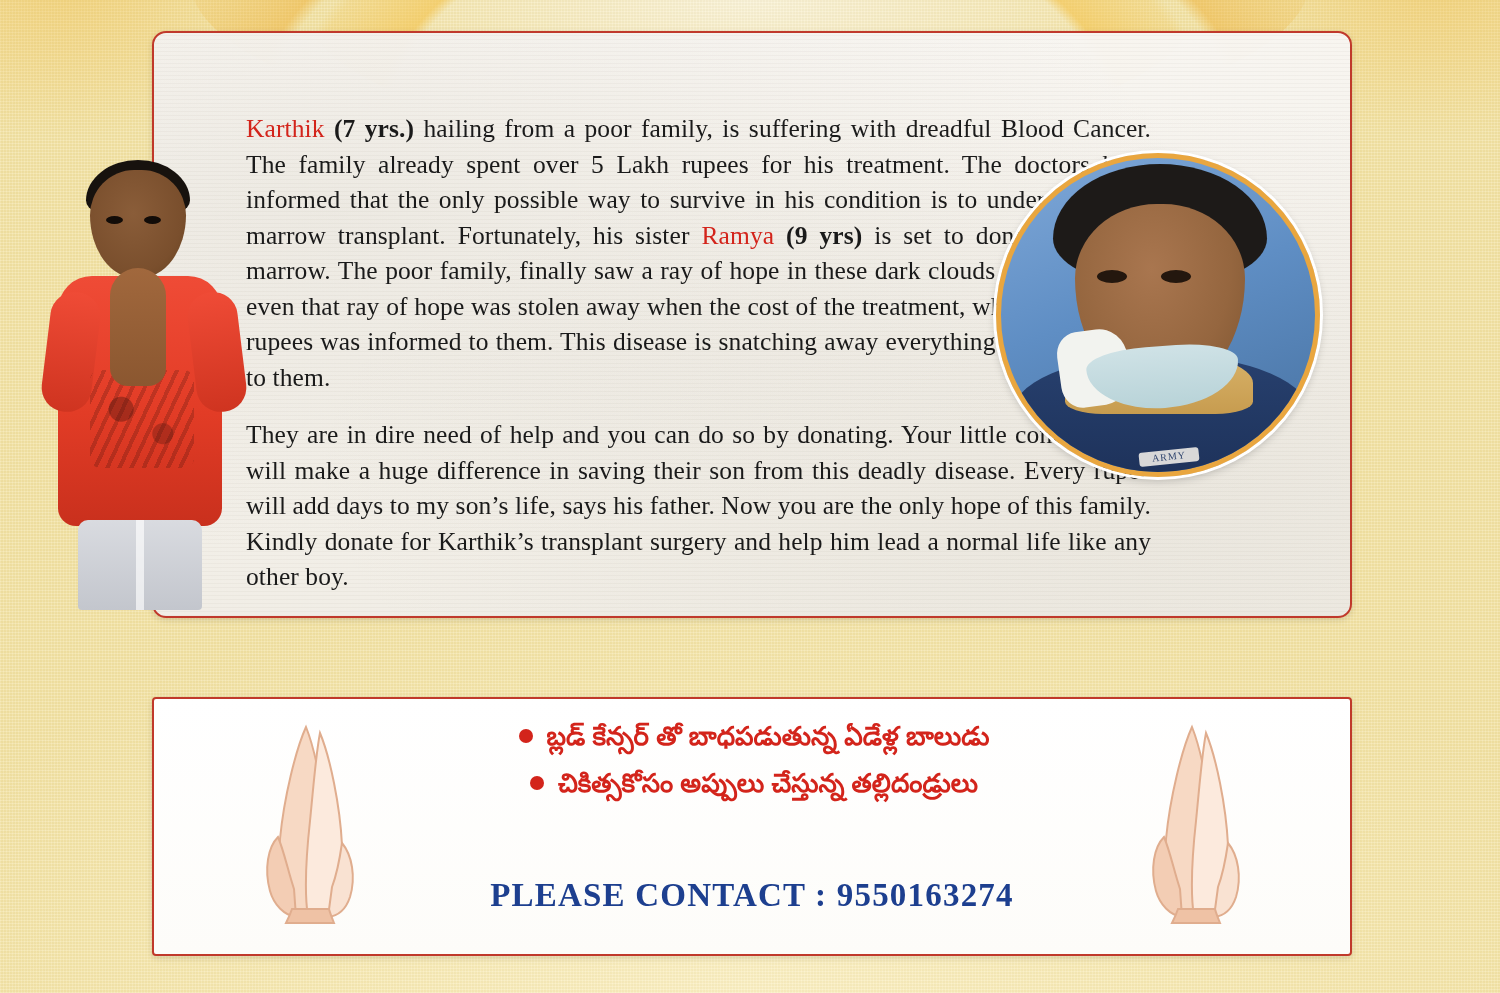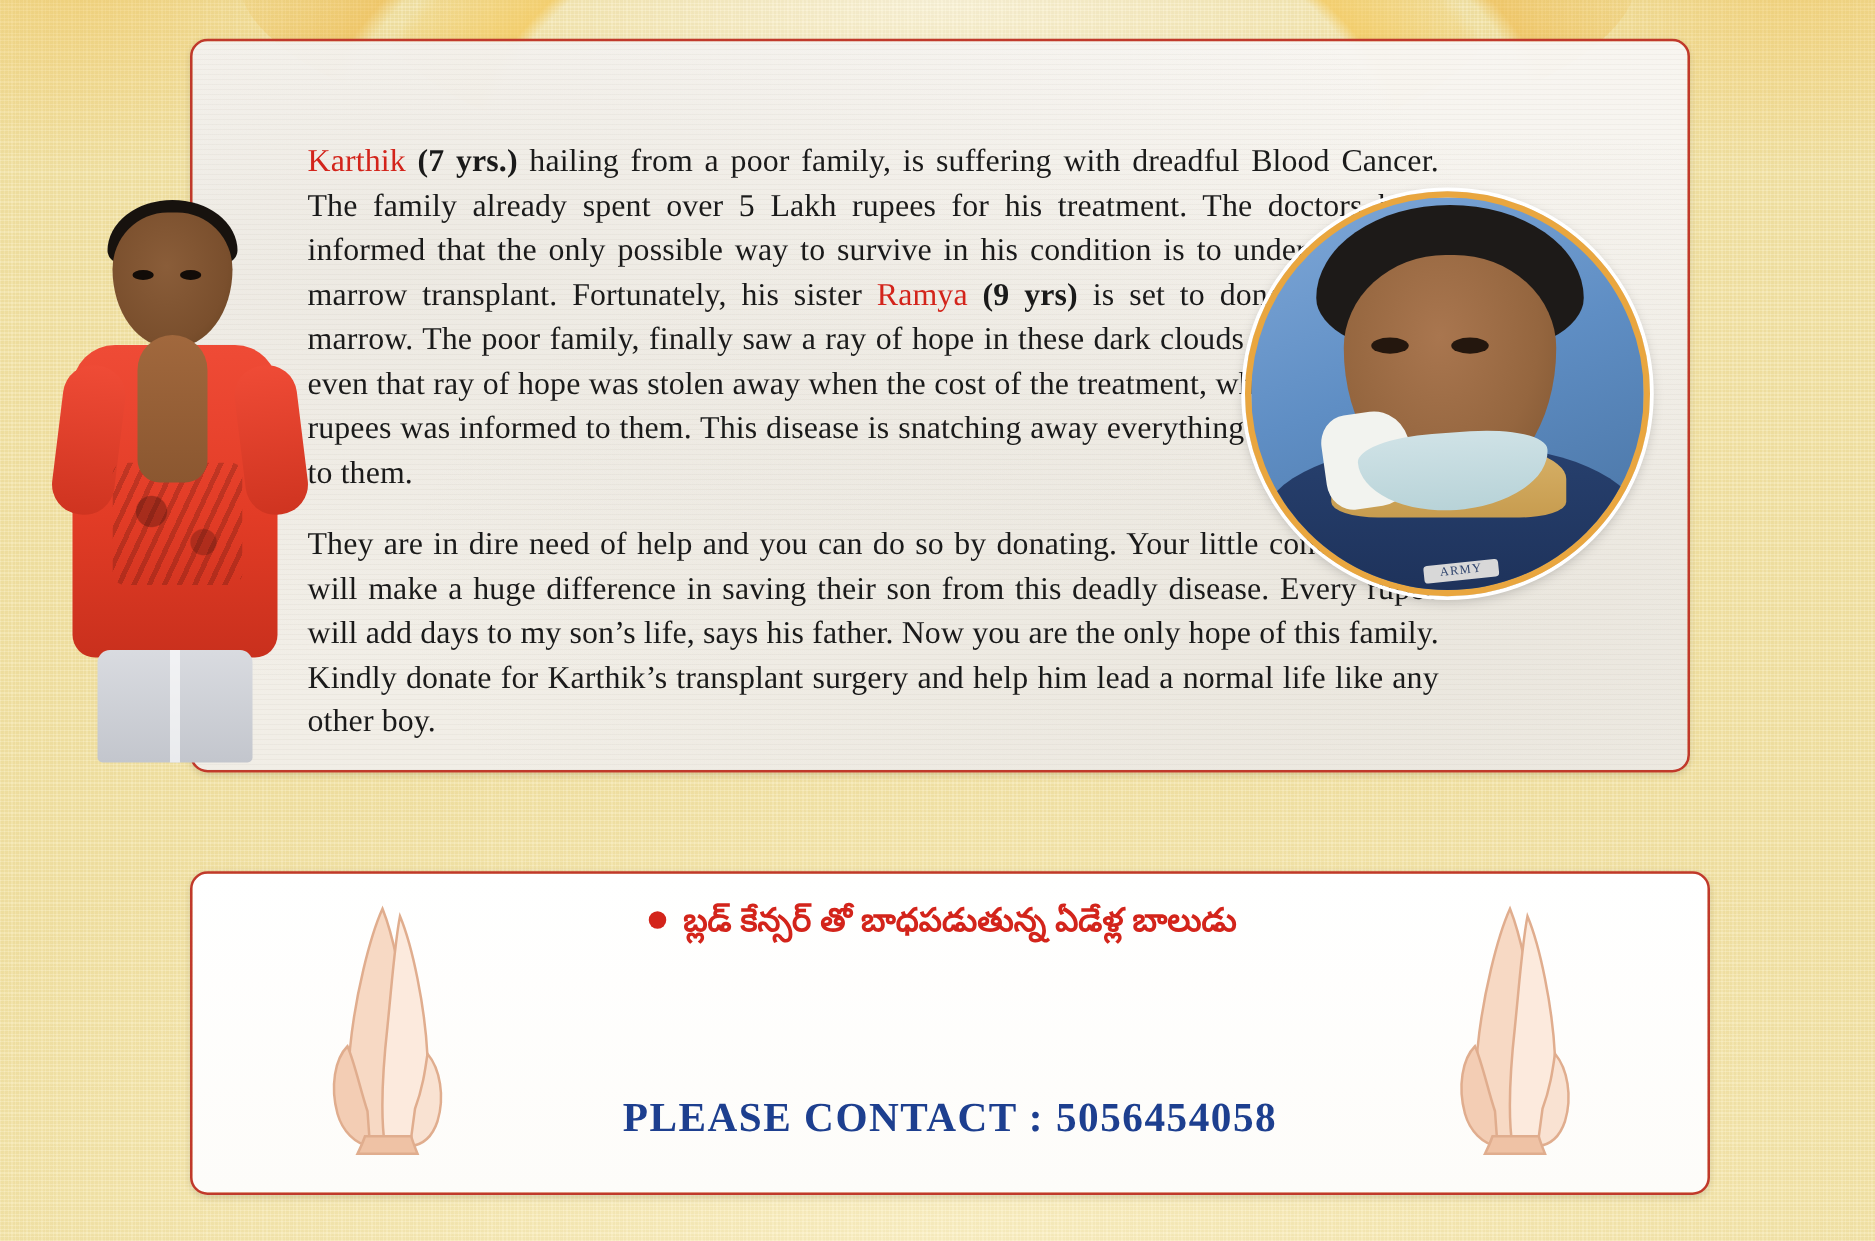--- a/index.html
+++ b/index.html
@@ -289,25 +289,24 @@
   }
 
   
   .contact-card {
     position: absolute;
     left: 152px;
     top: 697px;
     width: 1196px;
     height: 255px;
     border: 2px solid #c0392b;
-    border-radius: 14px;
+    border-radius: 4px;
     background: linear-gradient(180deg, #ffffff 0%, #fdfcf9 100%);
     box-shadow: 0 2px 6px rgba(0,0,0,0.12);
     overflow: hidden;
-    padding-left: 16px;
   }
 
   .hands-left, .hands-right {
     position: absolute;
     top: 20px;
     width: 150px;
     height: 205px;
   }
   .hands-left { left: 80px; }
   .hands-right { right: 80px; }
@@ -424,18 +423,22 @@
           <path d="M58 190 C56 196 54 200 52 204 L100 204 C98 199 96 194 95 190 Z" fill="#efc2a5" stroke="#e0ad8e" stroke-width="2"></path>
         </g>
       </svg>
     </div>
 
     <div class="telugu-list">
       <div class="telugu-line">
         <span class="bullet"></span>
         <span>బ్లడ్ కేన్సర్ తో  బాధపడుతున్న ఏడేళ్ల బాలుడు</span>
       </div>
+      <div class="telugu-line">
+        <span class="bullet"></span>
+        <span>చికిత్సకోసం అప్పులు చేస్తున్న తల్లిదండ్రులు</span>
+      </div>
     </div>
 
-    <div class="contact-line">PLEASE CONTACT : 5056454058</div>
+    <div class="contact-line">PLEASE CONTACT : 9550163274</div>
   </div>
 
 </div>
 
 </body></html>

